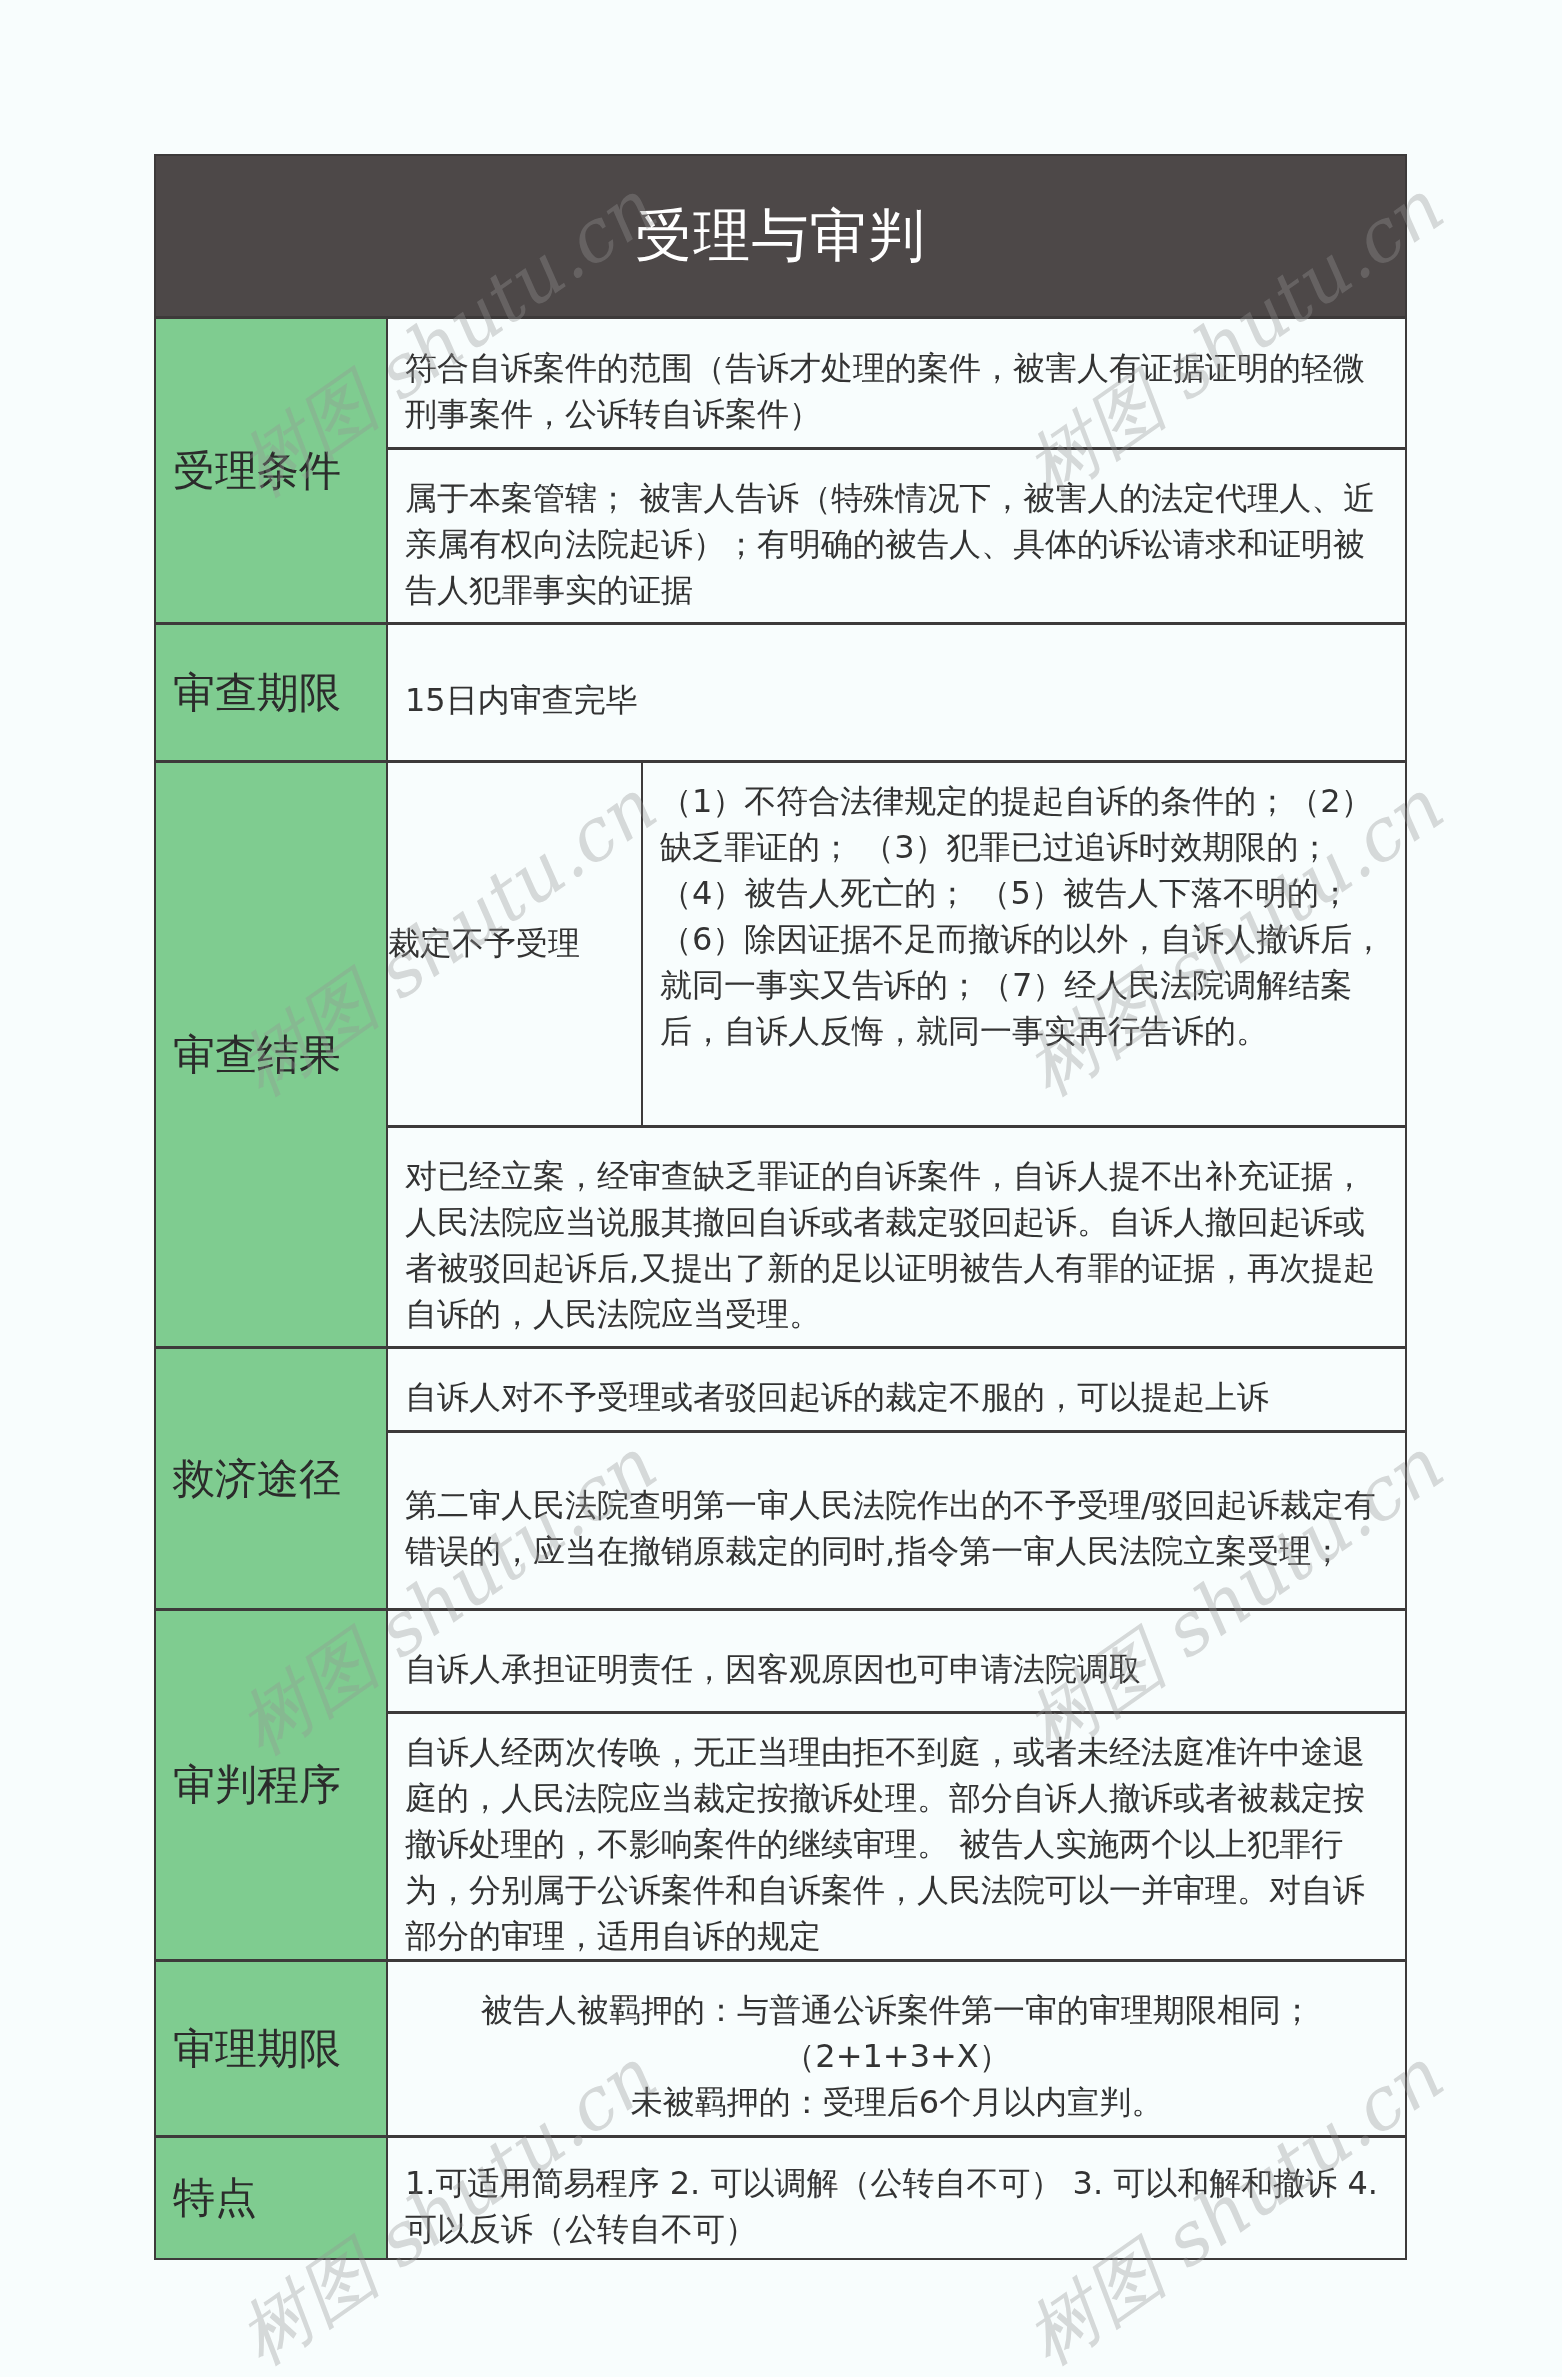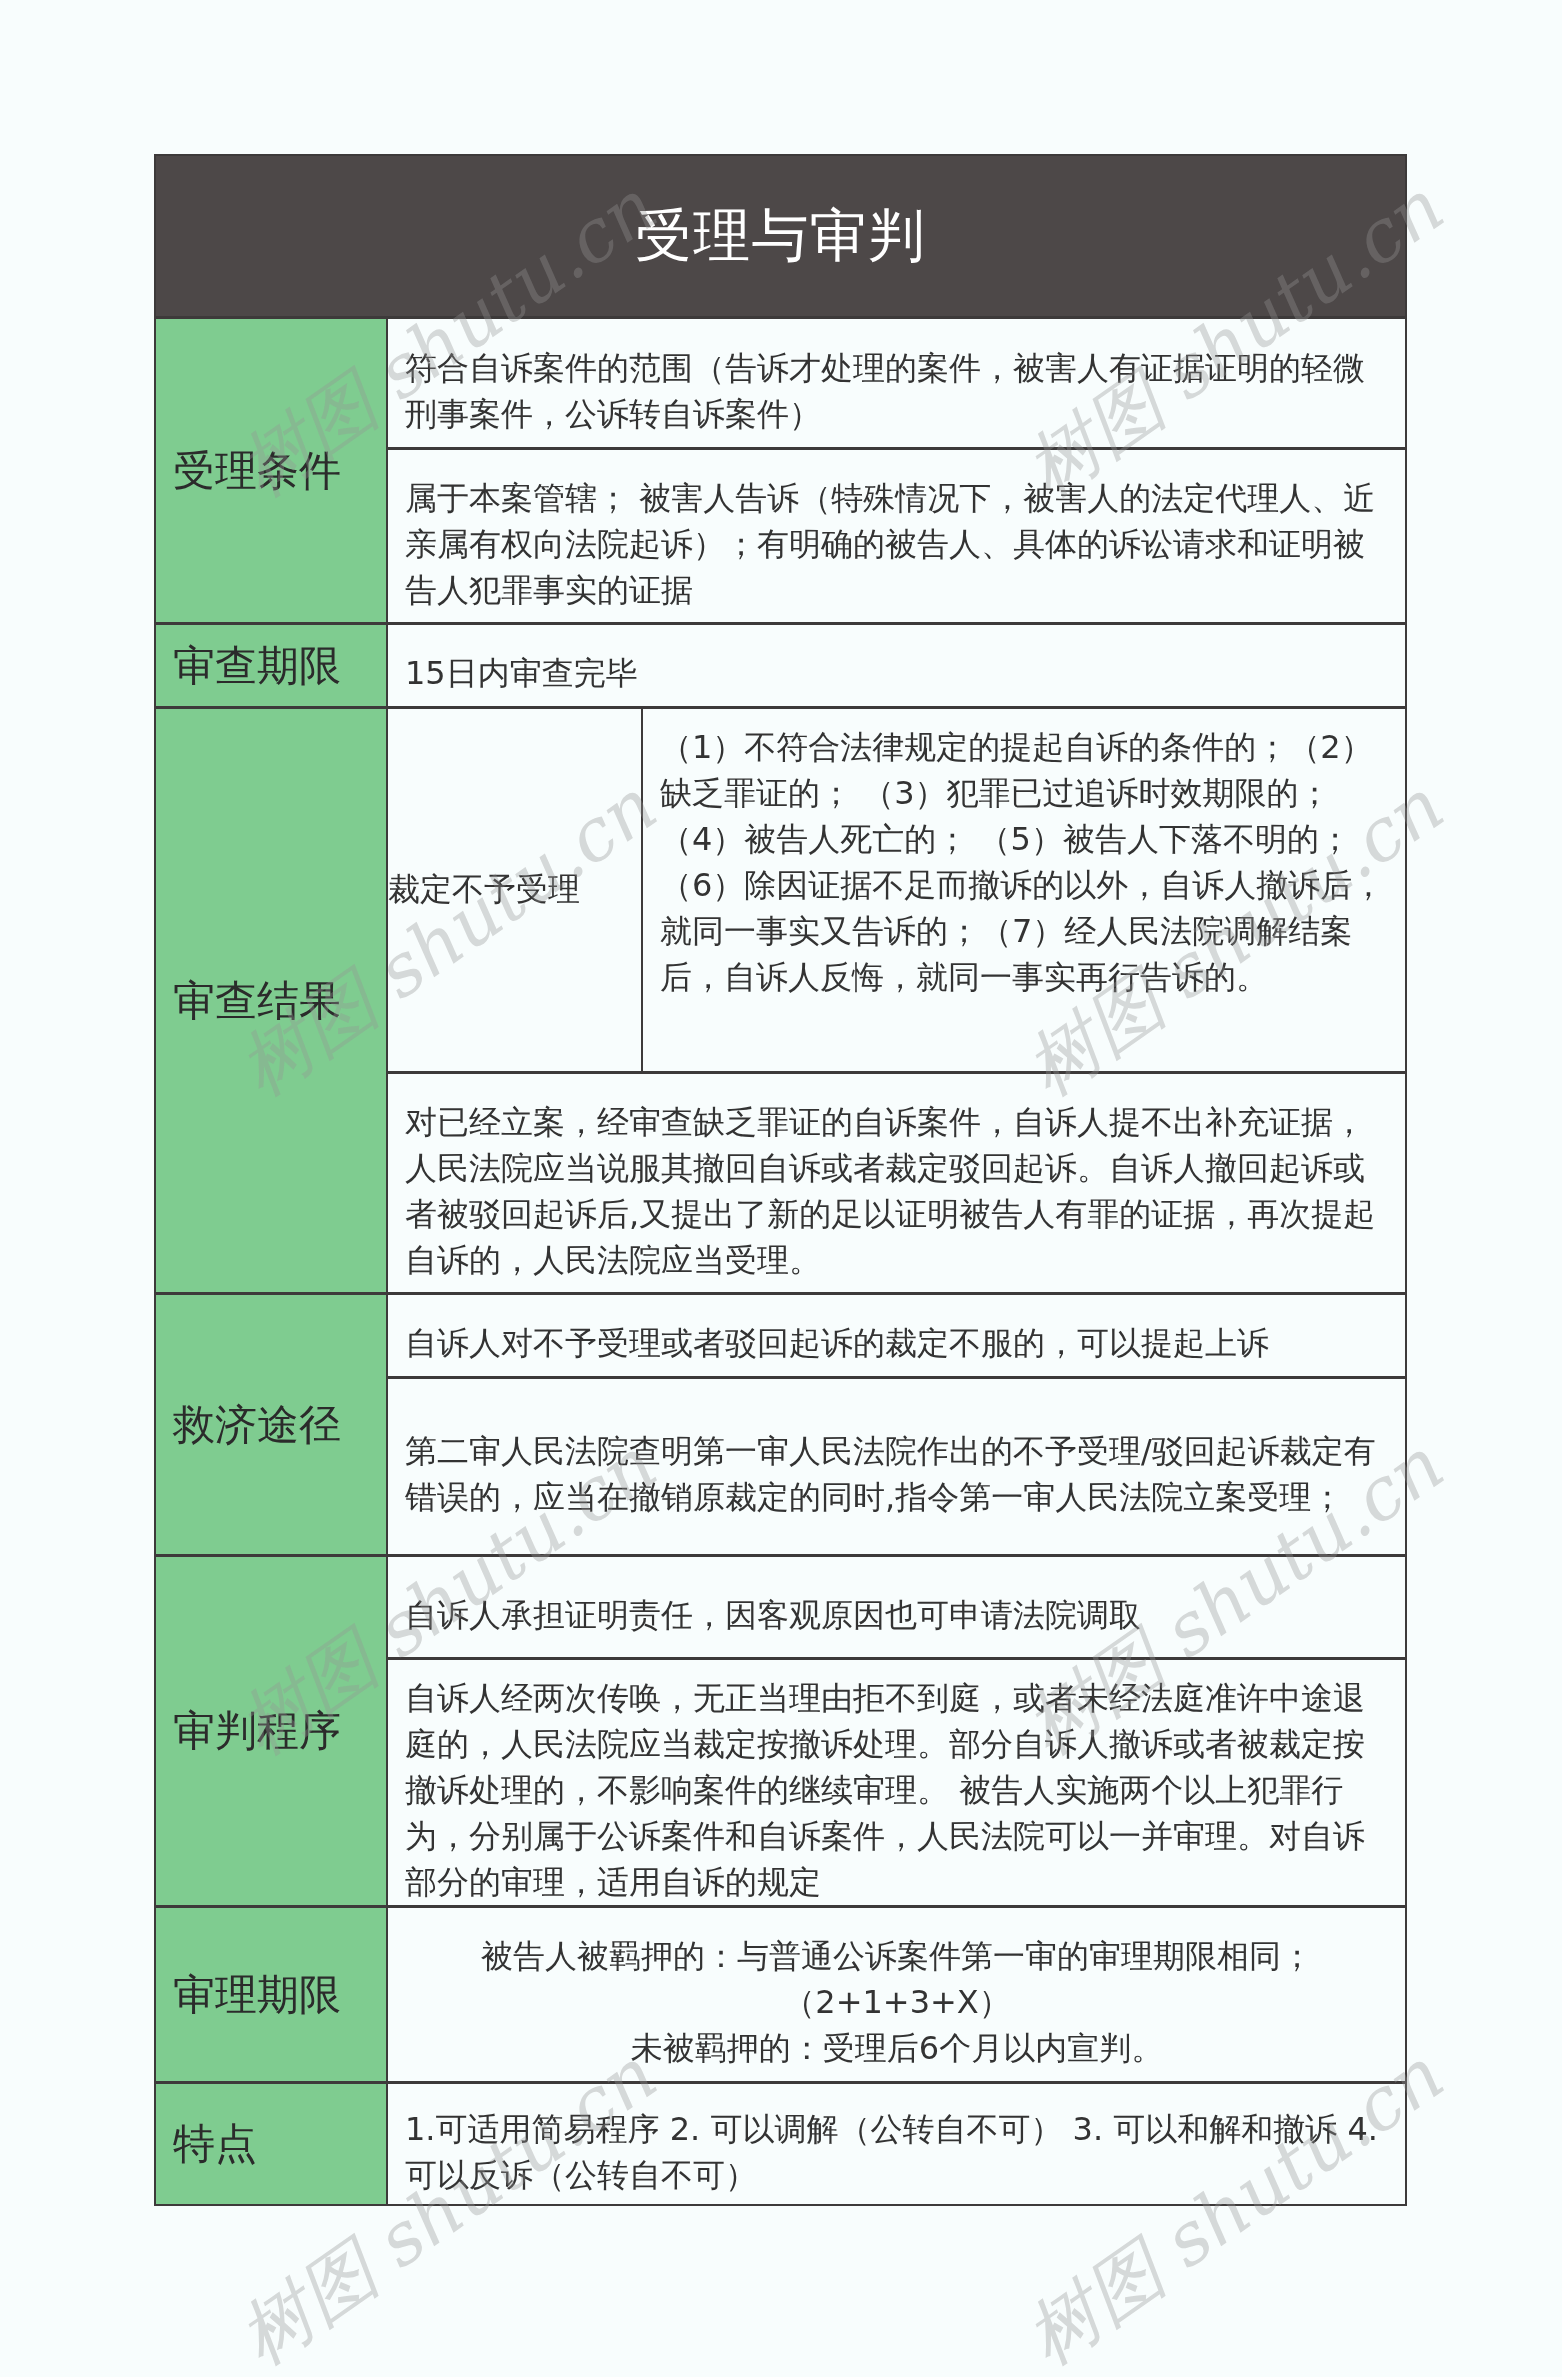--- a/index.html
+++ b/index.html
@@ -45,21 +45,21 @@
   <div class="title">受理与审判</div>
 
   <div class="row" style="height:306px;">
     <div class="label">受理条件</div>
     <div class="cells">
       <div class="cell" style="height:128px;">符合自诉案件的范围（告诉才处理的案件，被害人有证据证明的轻微刑事案件，公诉转自诉案件）</div>
       <div class="cell" style="flex:1;">属于本案管辖； 被害人告诉（特殊情况下，被害人的法定代理人、近亲属有权向法院起诉）；有明确的被告人、具体的诉讼请求和证明被告人犯罪事实的证据</div>
     </div>
   </div>
 
-  <div class="row" style="height:84px;">
+  <div class="row" style="height:138px;">
     <div class="label">审查期限</div>
     <div class="cells">
       <div class="cell" style="flex:1;">15日内审查完毕</div>
     </div>
   </div>
 
   <div class="row" style="height:586px;">
     <div class="label">审查结果</div>
     <div class="cells">
       <div class="split" style="height:362px;">

